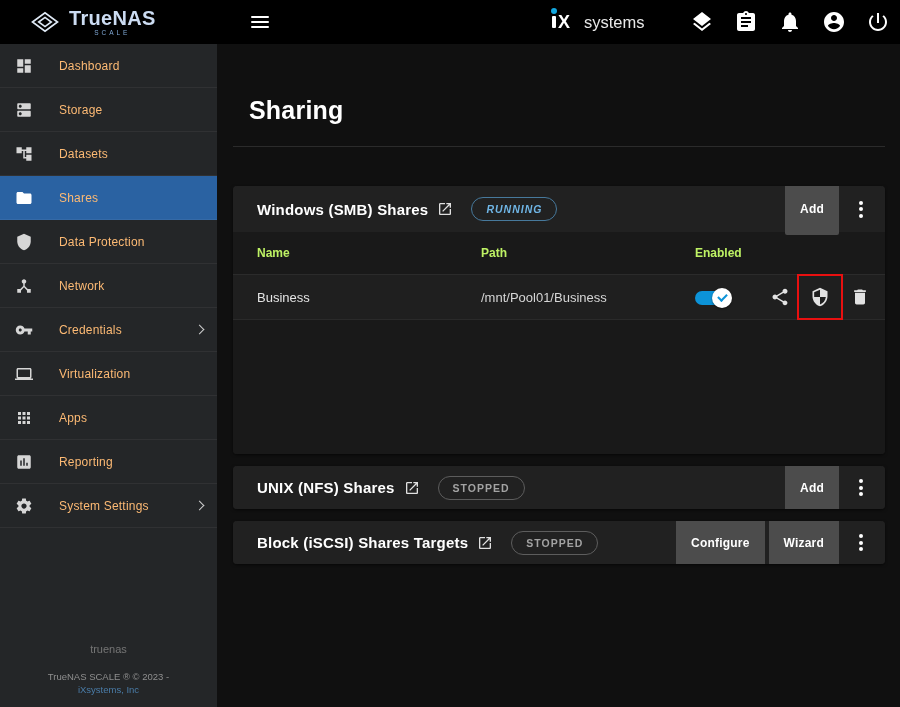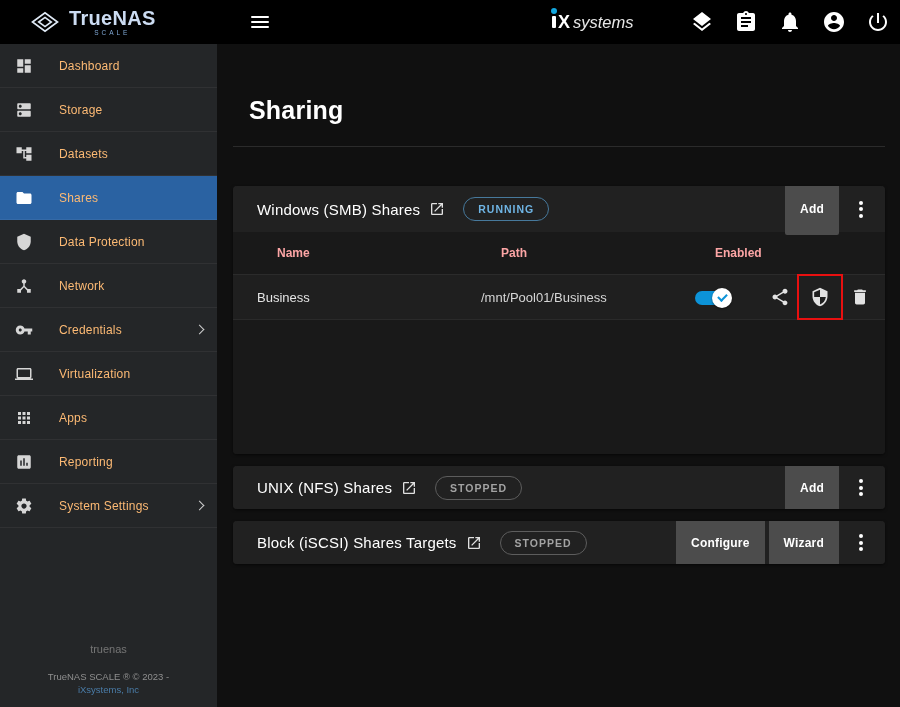--- a/index.html
+++ b/index.html
@@ -17,21 +17,21 @@
   .brand-name { color:#ccdcf2; font-size:20px; font-weight:bold; letter-spacing:0.3px; }
   .brand-sub { color:#7fa7d4; font-size:6.5px; letter-spacing:3px; margin-top:2px; align-self:center; }
   .hamburger { background:none; border:none; margin-left:30px; padding:4px; cursor:pointer; }
   .hamburger span { display:block; width:18px; height:2px; background:#fff; margin:3px 0; border-radius:1px; }
   .ix-logo { position:absolute; left:552px; top:50%; transform:translateY(-50%);
     display:flex; align-items:flex-end; }
   .ix-i { position:relative; width:4px; height:12px; background:#fff; border-radius:1px; margin-bottom:3px; }
   .ix-i::after { content:''; position:absolute; top:-8px; left:-1px; width:6px; height:6px;
     border-radius:50%; background:#12a7df; }
   .ix-x { color:#fff; font-weight:bold; font-size:18px; margin-left:2px; line-height:1; }
-  .ix-rest { color:#e8e8e8; font-size:16.5px; margin-left:3px; line-height:1.05;font-style:italic; }
+  .ix-rest { color:#e8e8e8; font-size:16.5px; margin-left:14px; line-height:1.05; }
   .topbar-icons { position:absolute; right:10px; top:0; height:44px; display:flex; align-items:center; gap:20px; }
   .tb-btn { background:none; border:none; padding:0; width:24px; height:24px; color:#fff; cursor:pointer; }
   .ic { width:100%; height:100%; fill:currentColor; display:block; }
 
   
   .sidebar { background:#242628; position:relative; }
   .nav-item { height:44px; display:flex; align-items:center; padding:0 14px 0 15px;
     border-bottom:1px solid rgba(255,255,255,0.055); cursor:pointer; }
   .nav-item.active { background:#2a62a2; }
   .nav-ic { width:18px; height:18px; color:#d6d6d6; flex:0 0 18px; }
@@ -48,37 +48,37 @@
   .content { background:#101010; padding:36px 15px 0 16px; overflow:hidden; }
   .page-title { margin:16px; color:#fff; font-size:25px; font-weight:bold; letter-spacing:0.2px; }
   .title-divider { margin-top:21px; border-bottom:1px solid #2b2b2b; }
 
   .card { width:652px; background:#1f1f1f; border-radius:4px; overflow:hidden;
     box-shadow:0 1px 3px rgba(0,0,0,0.6); }
   .card-smb { margin-top:39px; }
   .card-small { margin-top:12px; }
   .card-header { height:46px; display:flex; align-items:center; padding:0 16px 0 24px; background:#212121; }
   .card-small .card-header { height:43px; }
-  .card-title { margin:0; color:#fff; font-size:15px; font-weight:normal; letter-spacing:0.2px; }
+  .card-title { margin:0; color:#fff; font-size:15px; font-weight:bold; letter-spacing:0.2px; }
   .ext-btn { background:none; border:none; padding:0; width:16px; height:16px; color:#e0e0e0;
     margin-left:9px; cursor:pointer; }
   .badge { margin-left:18px; font-size:10.5px; font-weight:bold; letter-spacing:1px;
     padding:5px 14px; border-radius:13px; border:1px solid; background:transparent; }
-  .badge.running { color:#6fb5e5; border-color:#47799c; }
+  .badge.running { color:#6fb5e5; border-color:#47799c;font-style:italic; }
   .badge.stopped { color:#a3a3a3; border-color:#5d5d5d; }
   .hdr-actions { margin-left:auto; display:flex; align-items:center; }
   .btn { background:#4c4c4c; color:#fff; border:none; border-radius:2px; font-size:12px;
     font-weight:bold; padding:19px 15px; cursor:pointer; font-family:inherit; letter-spacing:0.2px; }
   .btn + .btn { margin-left:4px;text-align:right; }
   .kebab { background:none; border:none; margin-left:14px; padding:2px 6px; cursor:pointer; }
   .kebab i { display:block; width:4px; height:4px; border-radius:50%; background:#fff; margin:2.5px auto; }
 
   .tgrid { display:grid; grid-template-columns:224px 214px 75px 1fr; align-items:center; padding-left:24px; }
   .thead { height:43px; background:#191919; border-bottom:1px solid #2b2b2b; }
-  .thead span { color:#fca5a5; font-size:12px; font-weight:bold;margin-left:20px; }
+  .thead span { color:#bef264; font-size:12px; font-weight:bold; }
   .trow { height:45px; background:#1f1f1f; border-bottom:1px solid #2a2a2a; }
   .cell-name { color:#e4e4e4; font-size:13px; }
   .cell-path { color:#d6d6d6; font-size:13px; }
 
   .toggle { position:relative; display:inline-block; width:34px; height:14px; border-radius:7px;
     background:#4a708c; cursor:pointer; vertical-align:middle; }
   .toggle.on { background:#0c93d8; }
   .knob { position:absolute; right:-3px; top:-3px; width:20px; height:20px; border-radius:50%;
     background:#fff; box-shadow:0 1px 2px rgba(0,0,0,0.5); display:flex; align-items:center; justify-content:center; }
   .knob::after { content:''; width:7px; height:4px; border-left:2px solid #0c93d8;

